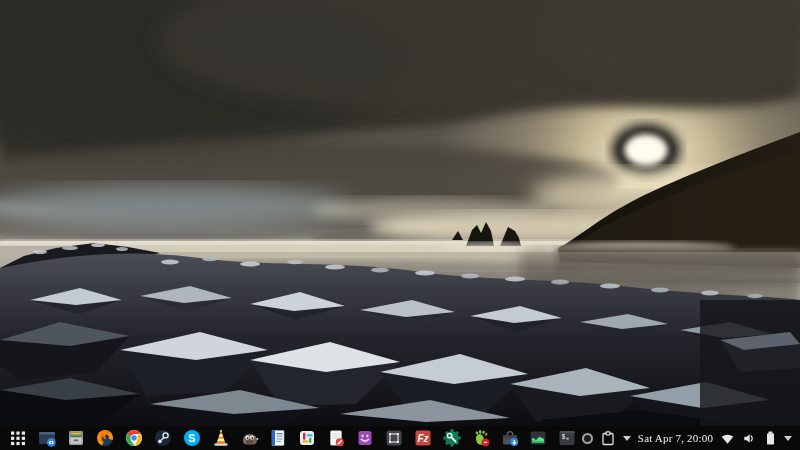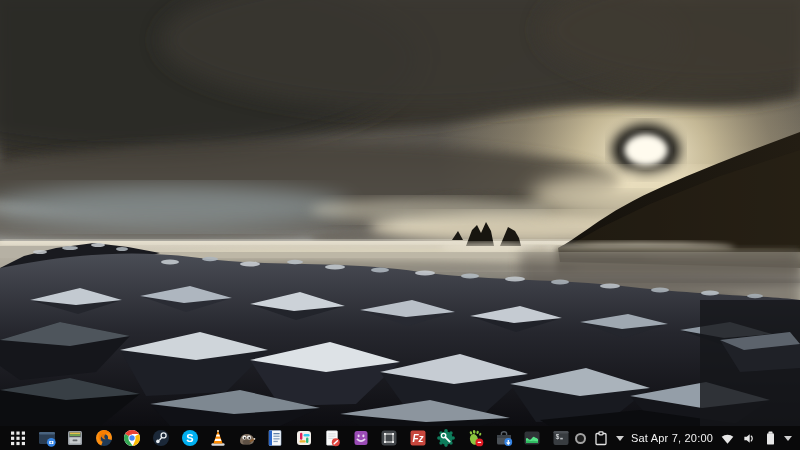--- a/index.html
+++ b/index.html
@@ -5,21 +5,21 @@
   html,body{margin:0;padding:0;background:#000;}
   *{box-sizing:border-box;}
   .desktop{position:relative;width:800px;height:450px;overflow:hidden;font-family:"Liberation Sans",sans-serif;}
   .wallpaper{position:absolute;top:0;left:0;width:800px;height:426px;display:block;}
   
   .taskbar{position:absolute;left:0;bottom:0;width:800px;height:24px;background:rgba(9,9,10,0.97);
            display:flex;align-items:center;padding:0 4px;}
   .tb{width:24px;height:24px;display:flex;align-items:center;justify-content:center;background:transparent;
       border:none;padding:0;margin:0 3px;cursor:pointer;}
   .tb svg{display:block;}
-  .tray{margin-left:auto;display:flex;align-items:center;gap:7px;padding-right:4px;}
+  .tray{margin-left:auto;display:flex;align-items:center;gap:7px;padding-right:4px;font-family:Liberation Serif, serif;}
   .clock{color:#f2f2f2;font-size:11px;letter-spacing:.2px;white-space:nowrap;cursor:pointer;}
   .ring{width:11px;height:11px;border-radius:50%;border:2.5px solid #a3a3a3;background:#1d1d1d;display:inline-block;cursor:pointer;}
   .caret{width:0;height:0;border-left:4px solid transparent;border-right:4px solid transparent;
          border-top:5px solid #cfcfcf;display:inline-block;cursor:pointer;}
 </style>
 </head>
 <body>
 
 <div class="desktop">
 

